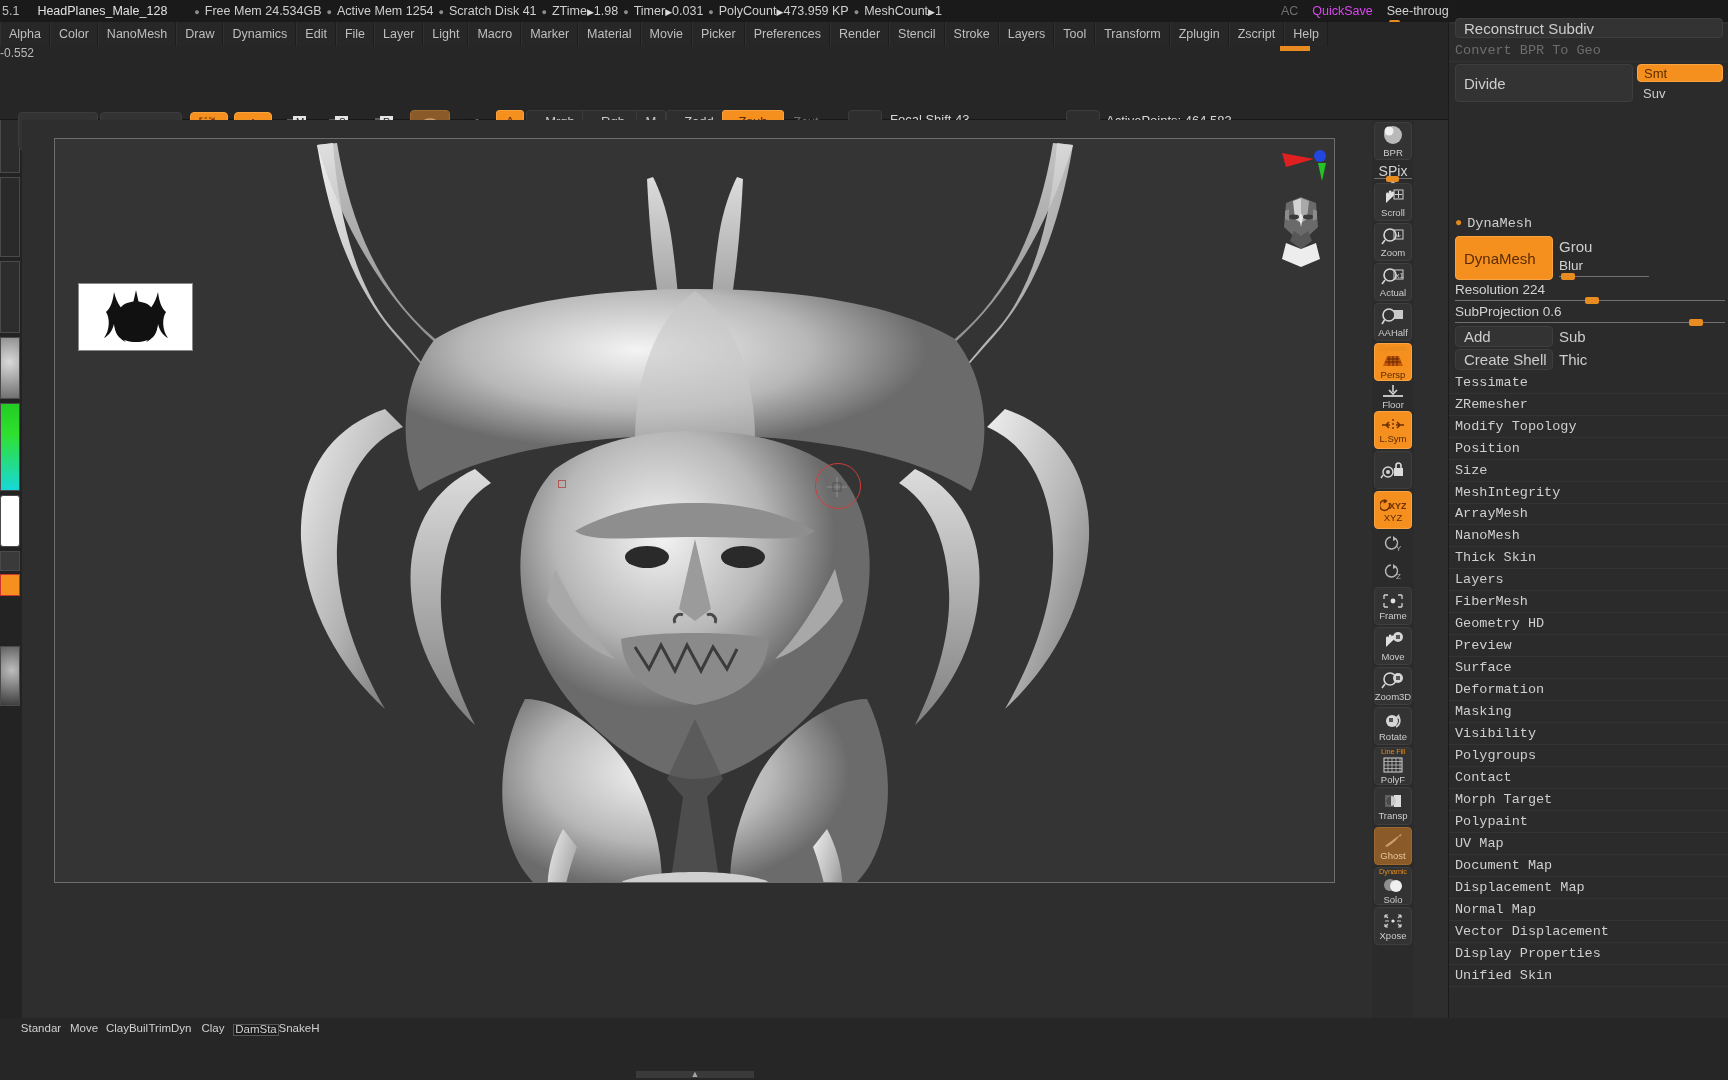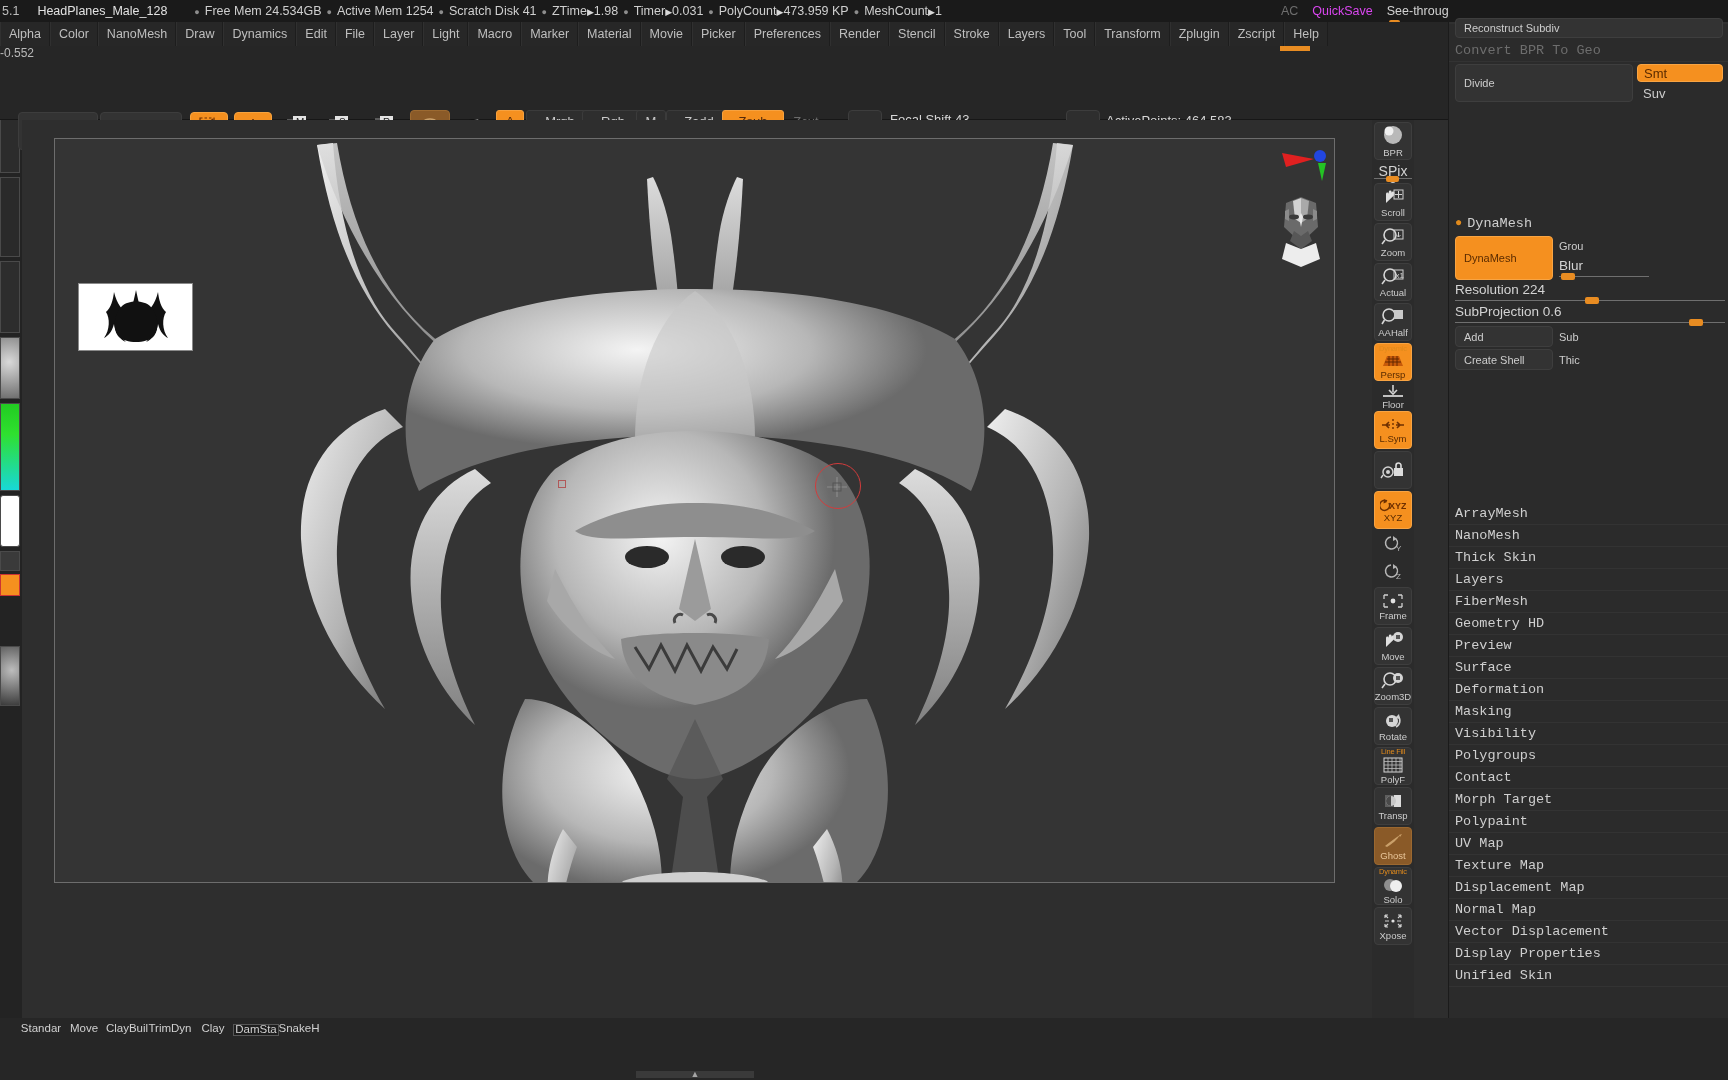--- a/index.html
+++ b/index.html
@@ -133,21 +133,21 @@
   .prow{
     position:relative; height:22px; display:flex; align-items:center;
     padding-left:6px; color:#cfcfcf; font-size:13.5px;
     border-bottom:1px solid #333;
     font-family:Liberation Mono, monospace;
   }
   .prow.dim{ color:#6d6d6d;}
   .prow .bullet{ color:#e08a1c; font-size:12px; margin-right:5px; line-height:0;}
   .pbtn{
     background:#333; border:1px solid #3e3e3e; border-radius:4px;
-    color:#cdcdcd; display:flex; align-items:center; padding-left:8px; font-size:11px;
+    color:#cdcdcd; display:flex; align-items:center; padding-left:8px; font-size:15px;
   }
   .pbtn.on{ background:#f5901f; border-color:#f8a443; color:#5a2b00;}
   .psl{ position:relative; height:22px; font-size:13.5px; color:#d3d3d3; padding-left:6px;}
   .psl .track{ position:absolute; left:6px; right:0; bottom:3px; height:1px; background:#6f6f6f;}
   .psl .knob{ position:absolute; bottom:0px; width:14px; height:7px; background:#e88c22; border-radius:2px;}
   .plist{ position:absolute; left:0; right:0; }
   .grpA{ position:absolute; left:0; top:22px; width:280px; background:#303030; padding:0 0 2px 0;}
 
   
   #bottomshelf{
@@ -726,20 +726,40 @@
       <span>Sub</span>
     </div>
     <div class="pbtn" style="position:absolute;left:6px;top:137px;width:98px;height:21px;">
       <span>Create Shell</span>
     </div>
     <div class="pbtn" style="position:absolute;left:108px;top:137px;width:90px;height:21px;background:transparent;border:none;padding-left:2px;">
       <span>Thic</span>
     </div>
   </div>
 
+  <div class="plist" id="palette-after" style="top:372px;">
+      <div class="prow">
+        <span>Tessimate</span>
+      </div>
+      <div class="prow">
+        <span>ZRemesher</span>
+      </div>
+      <div class="prow">
+        <span>Modify Topology</span>
+      </div>
+      <div class="prow">
+        <span>Position</span>
+      </div>
+      <div class="prow">
+        <span>Size</span>
+      </div>
+      <div class="prow">
+        <span>MeshIntegrity</span>
+      </div>
+    </div>
   <div class="plist" id="palette-bottom" style="top:503px;">
       <div class="prow">
         <span>ArrayMesh</span>
       </div>
       <div class="prow">
         <span>NanoMesh</span>
       </div>
       <div class="prow">
         <span>Thick Skin</span>
       </div>
@@ -776,21 +796,21 @@
       <div class="prow">
         <span>Morph Target</span>
       </div>
       <div class="prow">
         <span>Polypaint</span>
       </div>
       <div class="prow">
         <span>UV Map</span>
       </div>
       <div class="prow">
-        <span>Texture Map</span>
+        <span>Document Map</span>
       </div>
       <div class="prow">
         <span>Displacement Map</span>
       </div>
       <div class="prow">
         <span>Normal Map</span>
       </div>
       <div class="prow">
         <span>Vector Displacement</span>
       </div>

